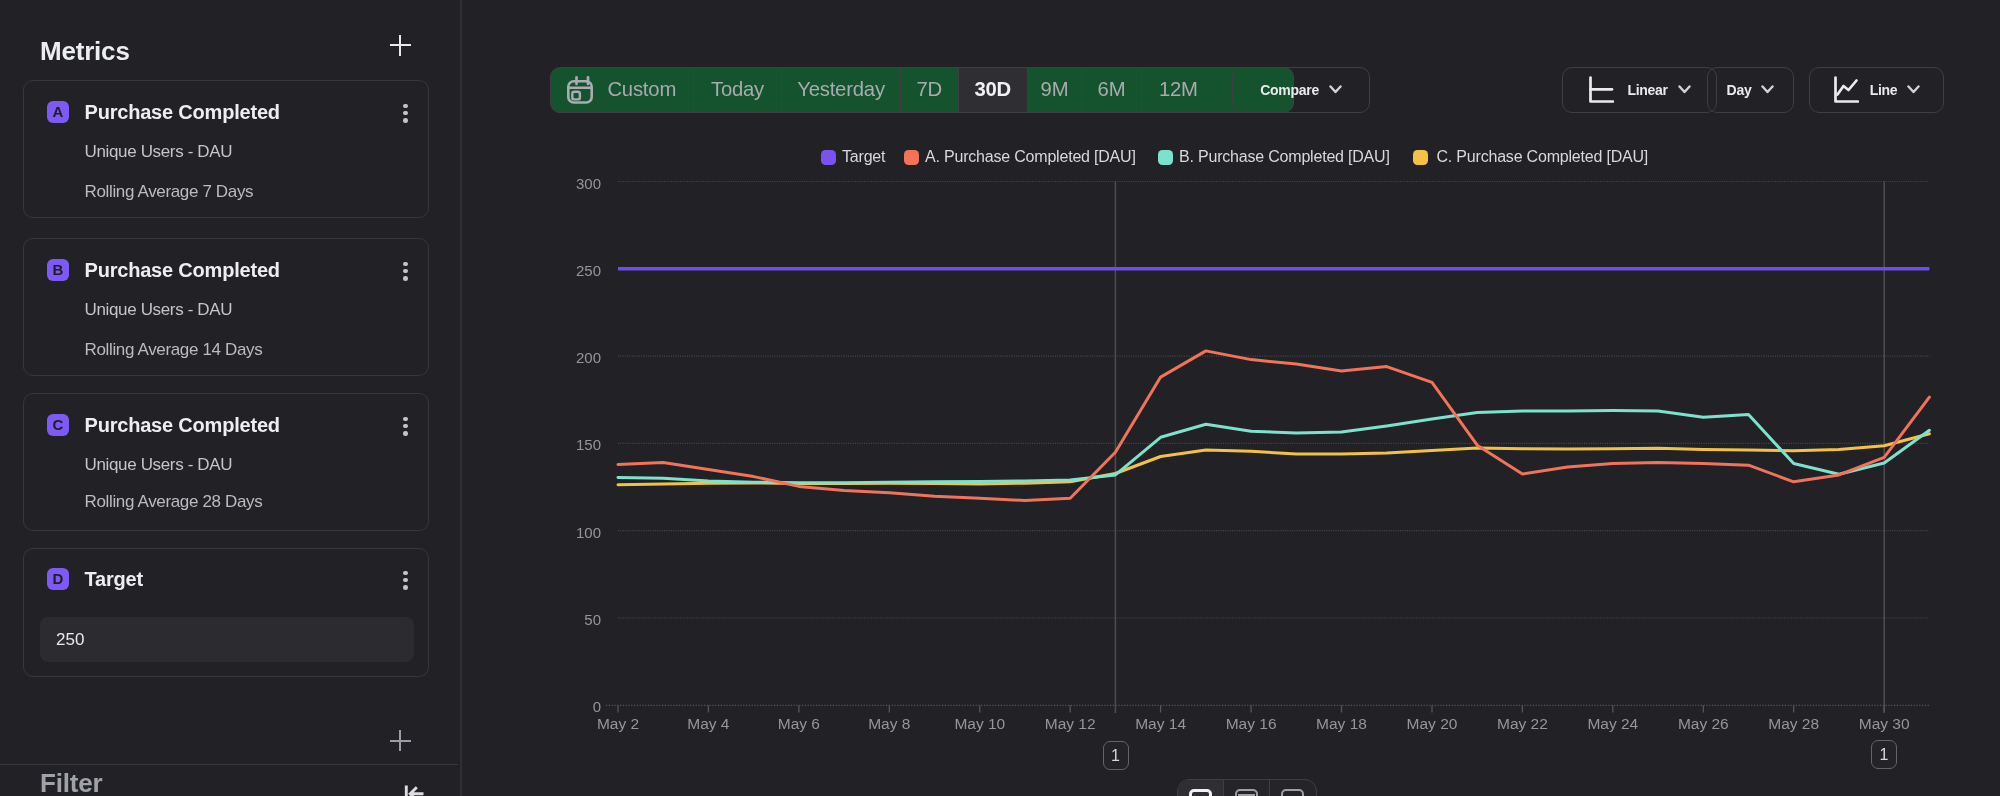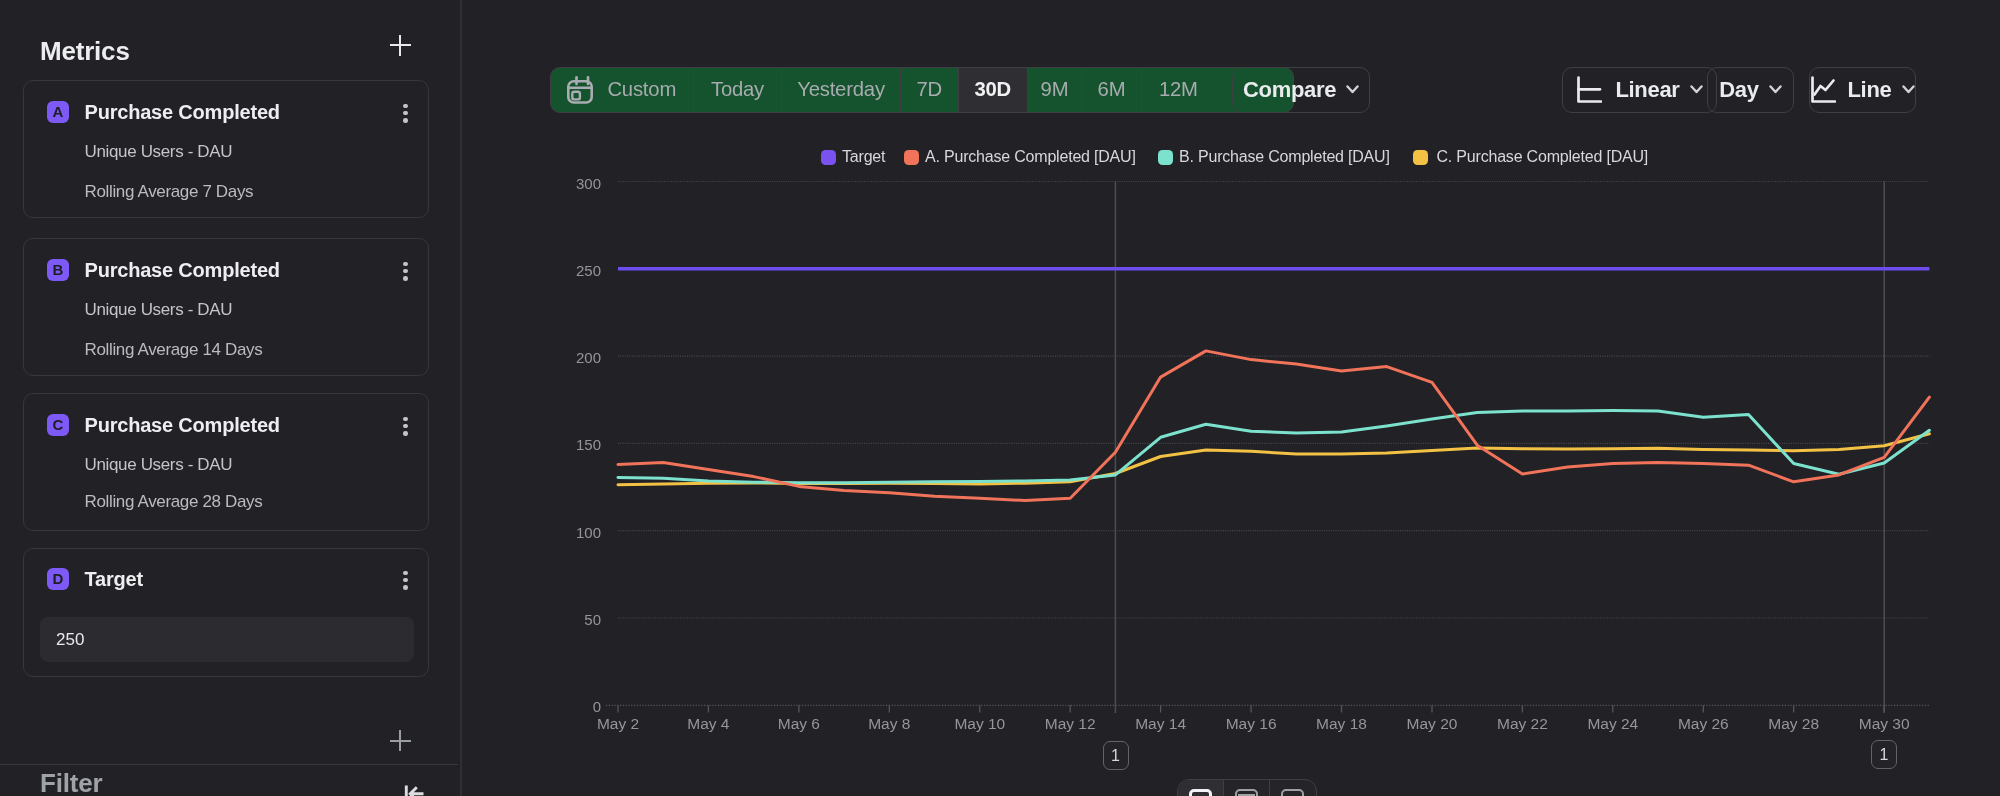--- a/index.html
+++ b/index.html
@@ -20,21 +20,21 @@
   .badge { position:absolute; left:23px; top:20px; width:22px; height:22px; border-radius:6px; background:#7d5af6; color:#1d1d22; font-size:15px; font-weight:bold; text-align:center; line-height:22px; }
   .ctitle { position:absolute; left:60.5px; top:19.5px; height:22px; line-height:22px; font-size:20px; font-weight:bold; color:#eeeef1; letter-spacing:-0.2px; white-space:nowrap; }
   .csub { position:absolute; left:60.5px; height:20px; line-height:20px; font-size:17px; color:#c4c5c9; letter-spacing:-0.35px; white-space:nowrap; }
   .csub2 { color:#bbbcc0; }
   .dots { position:absolute; left:379px; top:22.8px; width:5px; }
   .dots i, .dots:before, .dots:after { content:""; display:block; width:4.6px; height:4.6px; border-radius:50%; background:#c4c5c8; margin:0 0 2.5px 0; }
   .tinput { position:absolute; left:16px; top:68px; width:374px; height:45px; background:#2b2b30; border-radius:8px; font-size:17px; color:#e9e9ec; line-height:45px; padding-left:16px; }
   #divider { position:absolute; left:0; top:764px; width:458px; height:1px; background:#38383c; }
 
   
-  .btn { position:absolute; top:66.6px; height:46px; border:1.5px solid #3e3e43; border-radius:10px; display:flex; align-items:center; justify-content:center; color:#eaebed; font-size:22px; font-weight:bold; letter-spacing:-0.3px; }
+  .btn { position:absolute; top:66.6px; height:46px; border:1.5px solid #3e3e43; border-radius:10px; display:flex; align-items:center; justify-content:center; color:#eaebed; font-size:14px; font-weight:bold; letter-spacing:-0.3px; }
   #seg { position:absolute; left:549.5px; top:66.6px; width:744px; height:46px; border:1.5px solid #3e3e43; border-radius:10px; background:#14532d; display:flex; overflow:hidden; }
   .seg { height:100%; display:flex; align-items:center; justify-content:center; color:#a8abaf; font-size:20.3px; letter-spacing:-0.2px; border-right:1.5px solid #3e3e43; }
   .seg:last-child { border-right:none; }
   .seg.active { background:#2e2e33; color:#f1f1f3; font-weight:bold; }
 
   
   .lg-sw { position:absolute; top:149.5px; width:15px; height:15px; border-radius:4.5px; }
   .lg-tx { position:absolute; top:149px; height:16px; line-height:16px; font-size:16px; color:#d7d8da; letter-spacing:-0.2px; white-space:nowrap; }
 
   
@@ -140,21 +140,21 @@
     </svg>
 </div>
 
 <div class="btn" style="left:1707px; width:87px;">
   <span>Day</span>
   <svg width="13" height="9" viewBox="0 0 13 9" style="margin-left:10px;">
       <path d="M1.5 1.5 L6.5 7 L11.5 1.5" stroke="#d2d3d6" stroke-width="2.4" fill="none" stroke-linecap="round" stroke-linejoin="round"></path>
     </svg>
 </div>
 
-<div class="btn" style="left:1809px; width:107px;">
+<div class="btn" style="left:1809px; width:135px;">
   <svg width="26" height="28" viewBox="0 0 26 28" style="margin-right:11px;">
     <path d="M2.5 1.5 V25.5 H25" stroke="#eaebed" stroke-width="2.7" fill="none" stroke-linecap="round" stroke-linejoin="round"></path>
     <path d="M4.5 18.5 L10.5 10 L15.5 14 L23.5 4.5" stroke="#eaebed" stroke-width="2.7" fill="none" stroke-linecap="round" stroke-linejoin="round"></path>
   </svg>
   <span>Line</span>
   <svg width="13" height="9" viewBox="0 0 13 9" style="margin-left:10px;">
       <path d="M1.5 1.5 L6.5 7 L11.5 1.5" stroke="#d2d3d6" stroke-width="2.4" fill="none" stroke-linecap="round" stroke-linejoin="round"></path>
     </svg>
 </div>
 

